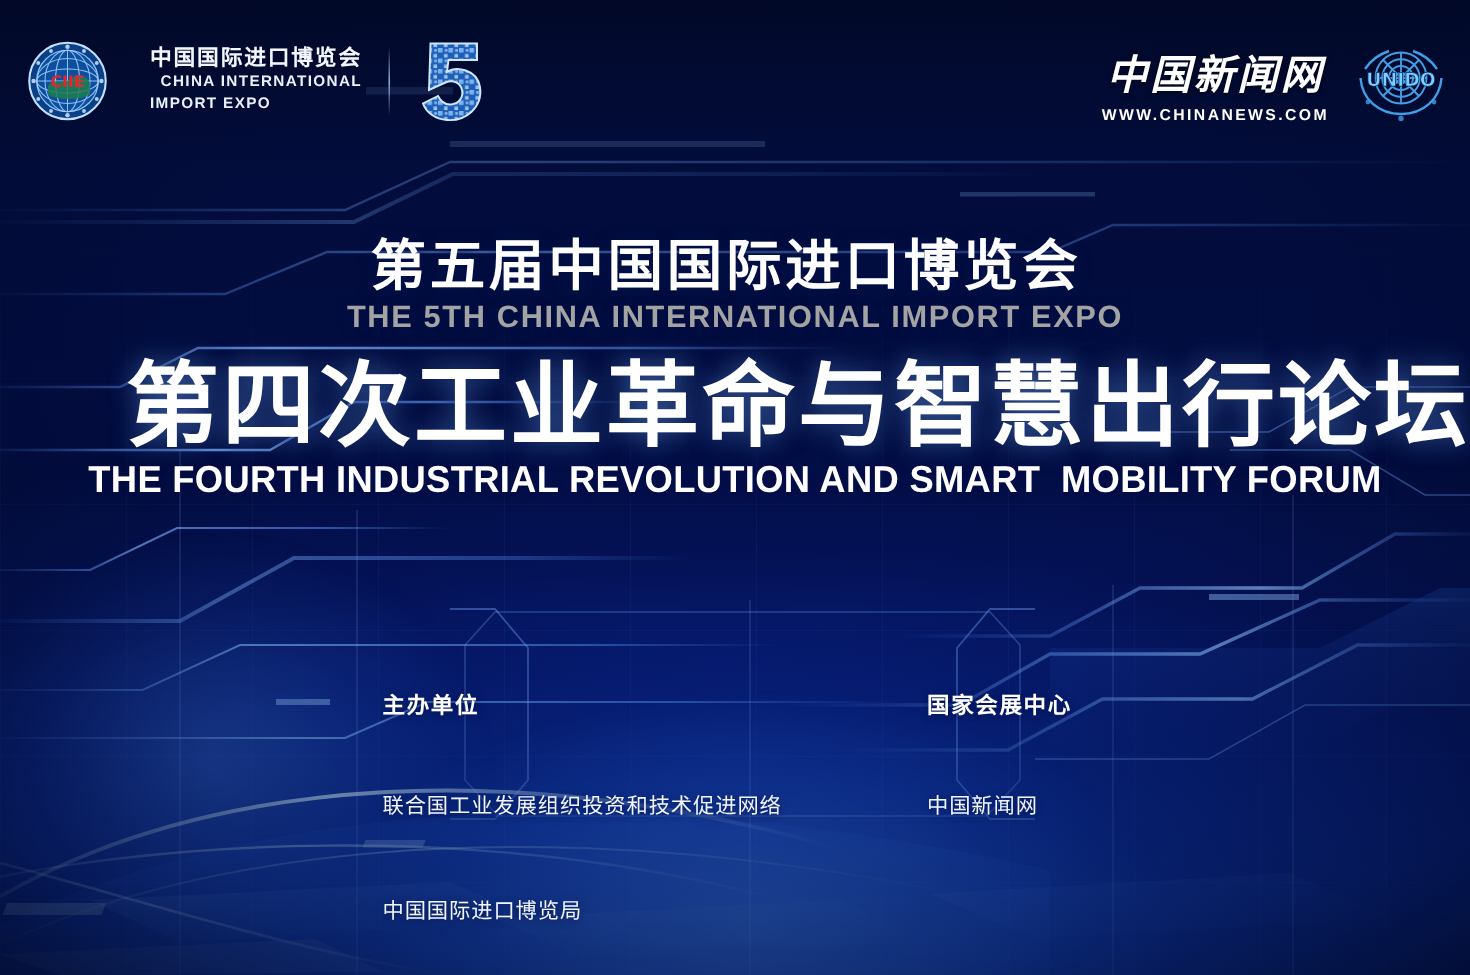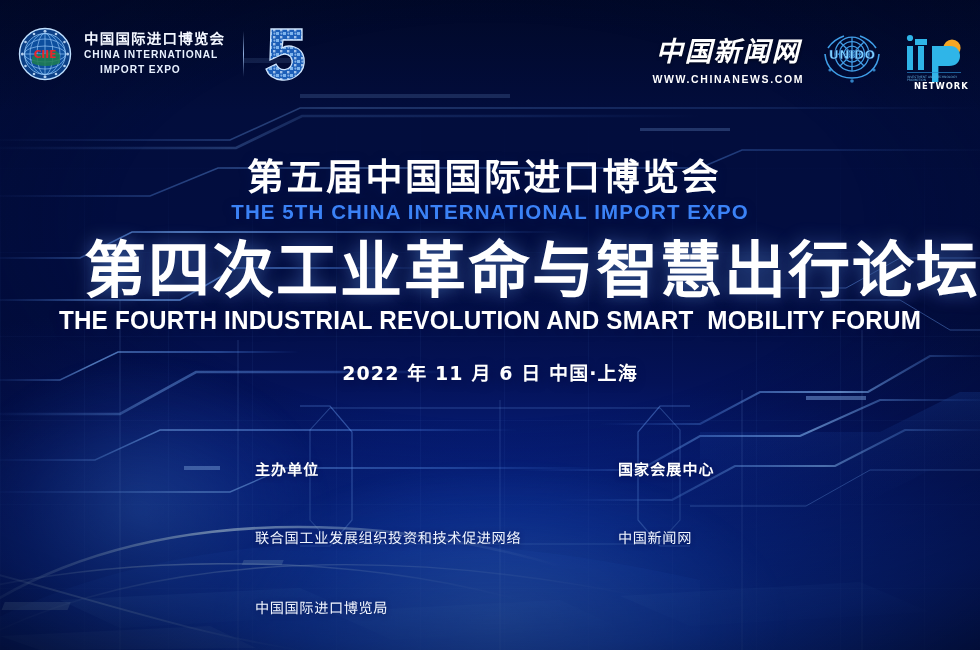--- a/index.html
+++ b/index.html
@@ -51,24 +51,24 @@
 
   
   .hdr{position:absolute;left:0;right:0;top:0;height:108px;}
   .hdr-left{position:absolute;left:18px;top:25px;display:flex;align-items:center;gap:12px;}
   .hdr-right{position:absolute;right:10px;top:24px;display:flex;align-items:center;gap:12px;}
 
   .ciie-mark{width:54px;height:54px;position:relative;flex:0 0 auto;}
   .ciie-txt{line-height:1.06;}
   .ciie-cn{
     font-size:14.5px;font-weight:700;color:#f2f7ff;letter-spacing:1.2px;
-    font-family:"DejaVu Sans","Liberation Sans",sans-serif;white-space:nowrap;
+    font-family:"DejaVu Sans","Liberation Sans",sans-serif;white-space:nowrap;margin-left:16px;
   }
   .ciie-en{
-    font-size:10.2px;font-weight:700;color:#e8f1ff;letter-spacing:.9px;margin-top:3px;white-space:nowrap;
+    font-size:10.2px;font-weight:700;color:#e8f1ff;letter-spacing:.9px;margin-top:3px;white-space:nowrap;text-align:right;
   }
   .ciie-en2{font-size:10.2px;font-weight:700;color:#e8f1ff;letter-spacing:.9px;margin-top:4px;white-space:nowrap;padding-left:16px;}
   .vdiv{width:1px;height:46px;background:linear-gradient(180deg,rgba(150,195,255,0),rgba(170,205,255,.85),rgba(150,195,255,0));margin:0 6px;}
   .five{width:48px;height:58px;position:relative;}
 
   .cns{display:flex;flex-direction:column;align-items:center;}
   .cns-cn{
     font-size:27px;font-weight:700;color:#ffffff;letter-spacing:2px;white-space:nowrap;
     font-family:"DejaVu Sans","Liberation Sans",sans-serif;
     font-style:italic;
@@ -80,21 +80,21 @@
 
   
   .expo-cn{
     position:absolute;left:0;right:12px;top:147px;text-align:center;
     font-family:"DejaVu Sans","Liberation Sans",sans-serif;
     font-size:37px;font-weight:700;color:#ffffff;letter-spacing:2.5px;
     text-shadow:0 2px 10px rgba(0,20,80,.75);
   }
   .expo-en{
     position:absolute;left:0;right:0;top:200px;text-align:center;
-    font-size:20.5px;font-weight:700;color:#3b82f6;letter-spacing:1.1px;
+    font-size:20.5px;font-weight:700;color:#a3a3a3;letter-spacing:1.1px;
     text-shadow:0 2px 8px rgba(0,20,80,.65);
   }
   .forum-cn{
     position:absolute;left:0;right:0;top:238px;text-align:right;
     font-family:"DejaVu Sans","Liberation Sans",sans-serif;
     font-size:62px;font-weight:700;color:#ffffff;letter-spacing:2px;line-height:1.08;
     text-shadow:0 0 18px rgba(120,180,255,.45),0 3px 14px rgba(0,15,70,.8);
   }
   .forum-en{
     position:absolute;left:0;right:0;top:306px;text-align:center;
@@ -325,45 +325,27 @@
           </g>
           <g fill="#3f9fe8" opacity=".8">
             <circle cx="14" cy="44" r="1.6"></circle>
               <circle cx="58" cy="44" r="1.6"></circle>
             <circle cx="36" cy="55" r="1.8"></circle>
           </g>
           <text x="36" y="33" text-anchor="middle" font-family="DejaVu Sans, sans-serif" font-size="12.5" font-weight="700" fill="#7fd0ff" stroke="#0a2a6a" stroke-width=".5">UNIDO</text>
         </svg>
       </div>
 
-      <div class="itp">
-        <svg viewBox="0 0 70 66" width="70" height="66">
-          <circle cx="10" cy="14" r="3.1" fill="#2fb5e8"></circle>
-          <circle cx="52" cy="24" r="8.6" fill="#f5a623"></circle>
-          <g fill="#2fb5e8">
-            <rect x="7" y="22" width="6" height="24"></rect>
-            <rect x="18" y="22" width="6" height="24"></rect>
-            <path d="M15,15 L27,15 L27,21 L15,21 Z"></path>
-            <rect x="32" y="22" width="6.4" height="36"></rect>
-            <path d="M38,22 L50,22 C57,22 60,27 60,32 C60,38 56,42 49,42 L38,42 Z"></path>
-          </g>
-          <rect x="7" y="48" width="54" height="1" fill="#2a86c8" opacity=".7"></rect>
-          <text x="7" y="53.6" font-family="DejaVu Sans, sans-serif" font-size="3.1" fill="#5fa9d8">INVESTMENT AND TECHNOLOGY</text>
-          <text x="7" y="57.2" font-family="DejaVu Sans, sans-serif" font-size="3.1" fill="#5fa9d8">PROMOTION</text>
-          <text x="14" y="65" font-family="DejaVu Sans, sans-serif" font-size="8.4" font-weight="700" letter-spacing="1" fill="#ffffff">NETWORK</text>
-        </svg>
-      </div>
     </div>
   </div>
 
   <div class="expo-cn">第五届中国国际进口博览会</div>
   <div class="expo-en">THE 5TH CHINA INTERNATIONAL IMPORT EXPO</div>
   <div class="forum-cn">第四次工业革命与智慧出行论坛</div>
   <div class="forum-en">THE FOURTH INDUSTRIAL REVOLUTION AND SMART  MOBILITY FORUM</div>
-  <div class="dateline">2022 年 11 月 6 日   中国·上海</div>
 
   <div class="orgs">
     <div class="org-h">主办单位</div>
     <div class="org-l">联合国工业发展组织投资和技术促进网络</div>
     <div class="org-l">中国国际进口博览局</div>
   </div>
 
   <div class="orgs2">
     <div class="org-h">国家会展中心</div>
     <div class="org-l">中国新闻网</div>

